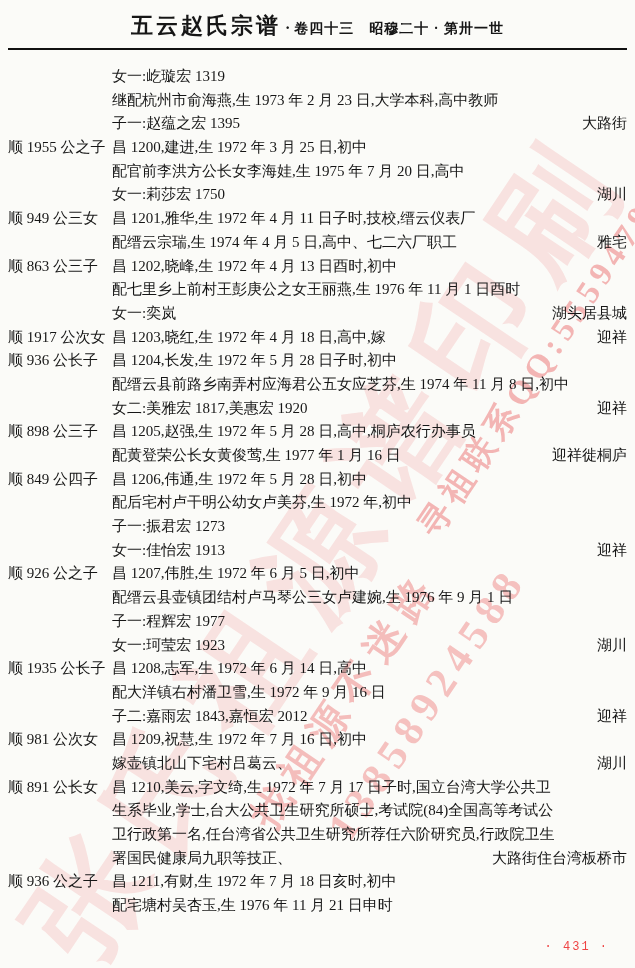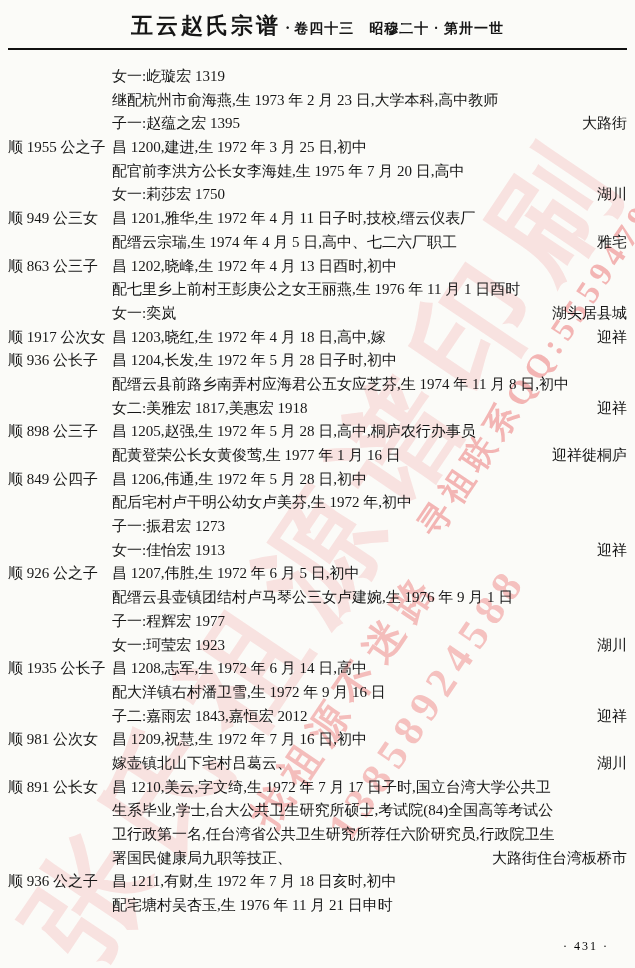--- a/index.html
+++ b/index.html
@@ -34,21 +34,21 @@
 
   
   .entries{position:relative;z-index:2;margin-top:15px;}
   .line{position:relative;height:23.7px;line-height:23.7px;
         padding-left:112px;font-size:15px;white-space:nowrap;}
   .lab{position:absolute;left:8px;top:0;font-size:15px;}
   .rt{position:absolute;right:8px;top:0;font-size:15px;}
 
   
   .ftr{position:absolute;z-index:2;right:26px;bottom:14px;
-       font-size:12px;letter-spacing:2px;color:#000000;}
+       font-size:12px;letter-spacing:2px;color:#ef4444;font-family:Liberation Mono, monospace;}
 </style>
 </head>
 <body>
 
 <div class="page">
 
   <div class="wm wm-big">张氏祖源谱印刷</div>
   <div class="wm wm-1">找祖源不迷路</div>
   <div class="wm wm-2">寻祖联系QQ:55594799</div>
   <div class="wm wm-3">13858924588</div>
@@ -66,21 +66,21 @@
       <div class="line"><span class="txt">配官前李洪方公长女李海娃,生 1975 年 7 月 20 日,高中</span></div>
       <div class="line"><span class="txt">女一:莉莎宏 1750</span><span class="rt">湖川</span></div>
       <div class="line"><span class="lab">顺 949 公三女</span><span class="txt">昌 1201,雅华,生 1972 年 4 月 11 日子时,技校,缙云仪表厂</span></div>
       <div class="line"><span class="txt">配缙云宗瑞,生 1974 年 4 月 5 日,高中、七二六厂职工</span><span class="rt">雅宅</span></div>
       <div class="line"><span class="lab">顺 863 公三子</span><span class="txt">昌 1202,晓峰,生 1972 年 4 月 13 日酉时,初中</span></div>
       <div class="line"><span class="txt">配七里乡上前村王彭庚公之女王丽燕,生 1976 年 11 月 1 日酉时</span></div>
       <div class="line"><span class="txt">女一:奕岚</span><span class="rt">湖头居县城</span></div>
       <div class="line"><span class="lab">顺 1917 公次女</span><span class="txt">昌 1203,晓红,生 1972 年 4 月 18 日,高中,嫁</span><span class="rt">迎祥</span></div>
       <div class="line"><span class="lab">顺 936 公长子</span><span class="txt">昌 1204,长发,生 1972 年 5 月 28 日子时,初中</span></div>
       <div class="line"><span class="txt">配缙云县前路乡南弄村应海君公五女应芝芬,生 1974 年 11 月 8 日,初中</span></div>
-      <div class="line"><span class="txt">女二:美雅宏 1817,美惠宏 1918</span><span class="rt">迎祥</span></div>
+      <div class="line"><span class="txt">女二:美雅宏 1817,美惠宏 1920</span><span class="rt">迎祥</span></div>
       <div class="line"><span class="lab">顺 898 公三子</span><span class="txt">昌 1205,赵强,生 1972 年 5 月 28 日,高中,桐庐农行办事员</span></div>
       <div class="line"><span class="txt">配黄登荣公长女黄俊莺,生 1977 年 1 月 16 日</span><span class="rt">迎祥徙桐庐</span></div>
       <div class="line"><span class="lab">顺 849 公四子</span><span class="txt">昌 1206,伟通,生 1972 年 5 月 28 日,初中</span></div>
       <div class="line"><span class="txt">配后宅村卢干明公幼女卢美芬,生 1972 年,初中</span></div>
       <div class="line"><span class="txt">子一:振君宏 1273</span></div>
       <div class="line"><span class="txt">女一:佳怡宏 1913</span><span class="rt">迎祥</span></div>
       <div class="line"><span class="lab">顺 926 公之子</span><span class="txt">昌 1207,伟胜,生 1972 年 6 月 5 日,初中</span></div>
       <div class="line"><span class="txt">配缙云县壶镇团结村卢马琴公三女卢建婉,生 1976 年 9 月 1 日</span></div>
       <div class="line"><span class="txt">子一:程辉宏 1977</span></div>
       <div class="line"><span class="txt">女一:珂莹宏 1923</span><span class="rt">湖川</span></div>

